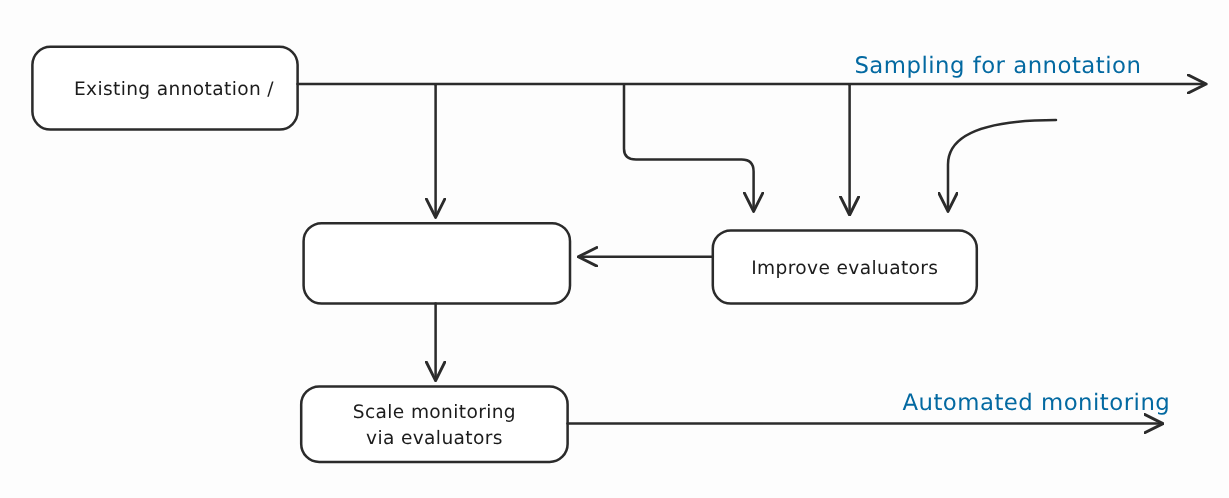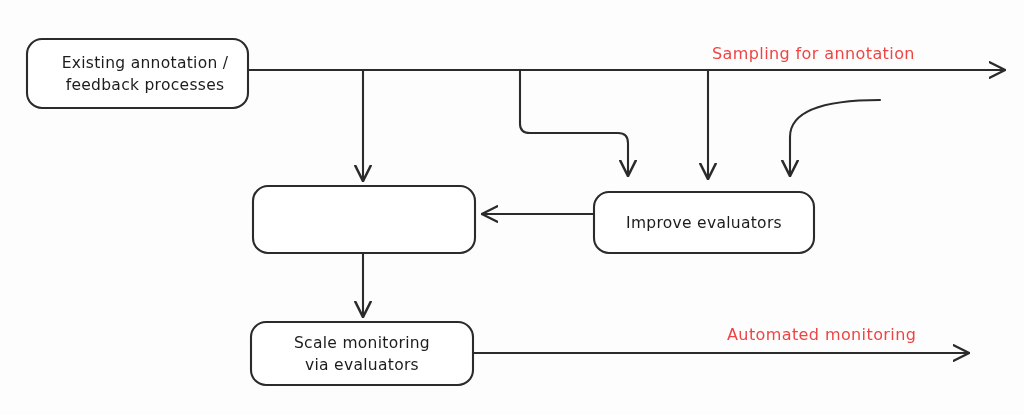--- a/index.html
+++ b/index.html
@@ -36,22 +36,22 @@
     font-size: 15.5px;
     line-height: 1.42;
     color: #1c1c1c;
     letter-spacing: 0.3px;
     pointer-events: none;
     white-space: pre;
   }
   .edge-label {
     position: absolute;
     font-family: "DejaVu Sans", sans-serif;
-    font-size: 16px;
-    color: #ef4444;
+    font-size: 19px;
+    color: #0369a1;
     letter-spacing: 0.4px;
     white-space: pre;
   }
   .lbl-line { display: block; }
 </style>
 </head>
 <body>
 
 <div id="canvas">
 
@@ -82,30 +82,29 @@
       <path d="M 594 214 L 483 214" marker-end="url(#ah)"></path>
 
       <path d="M 363 253 L 363 316" marker-end="url(#ah)"></path>
 
       <path d="M 473 353 L 968 353" marker-end="url(#ah)"></path>
     </g>
   </svg>
 
   <div class="node-label" style="left:27px; top:39px; width:236px; height:69px;">
     <span class="lbl-line">Existing annotation /</span>
-    <span class="lbl-line">feedback processes</span>
   </div>
 
 
   <div class="node-label" style="left:594px; top:192px; width:220px; height:61px;border-radius:10px;">
     <span class="lbl-line">Improve evaluators</span>
   </div>
 
   <div class="node-label" style="left:251px; top:322px; width:222px; height:63px;">
     <span class="lbl-line">Scale monitoring</span>
     <span class="lbl-line">via evaluators</span>
   </div>
 
   <div class="edge-label" style="left:712px; top:44px;">Sampling for annotation</div>
 
-  <div class="edge-label" style="left:727px; top:325px;">Automated monitoring</div>
+  <div class="edge-label" style="left:752px; top:325px;">Automated monitoring</div>
 
 </div>
 
 </body></html>

